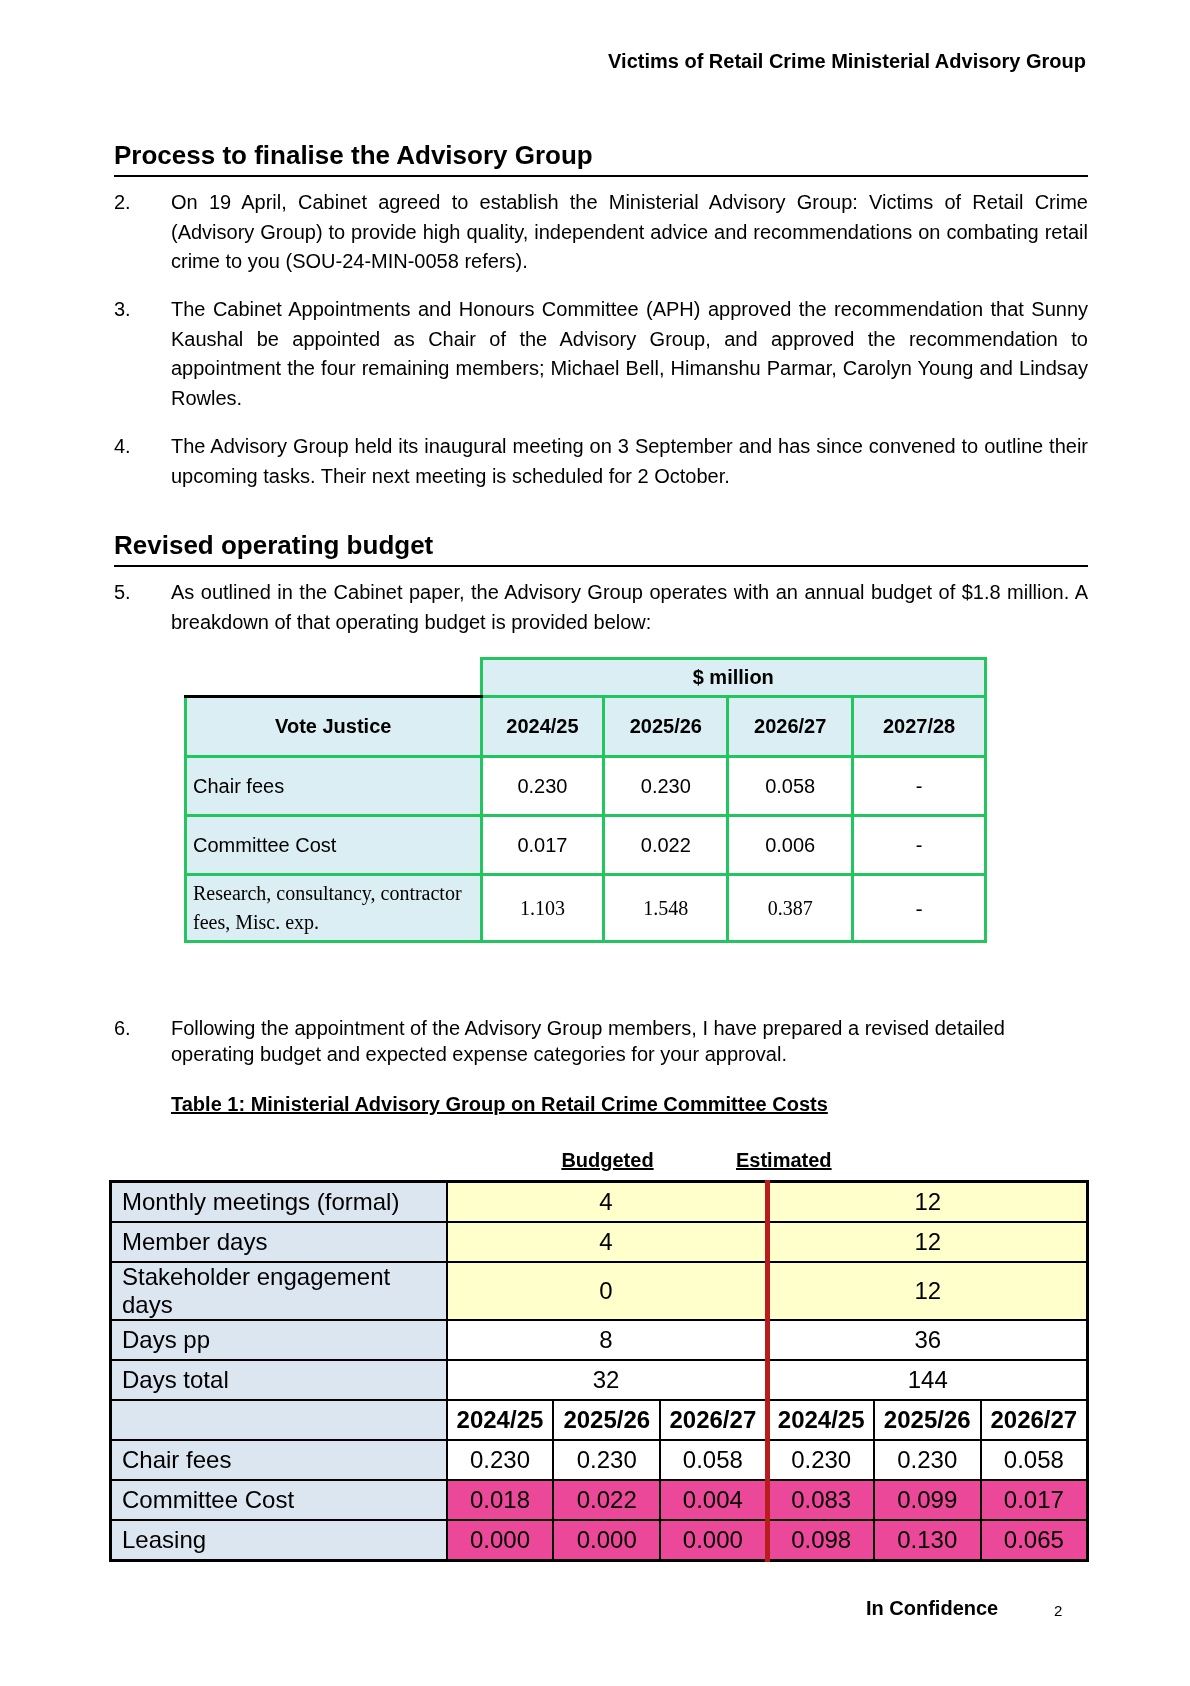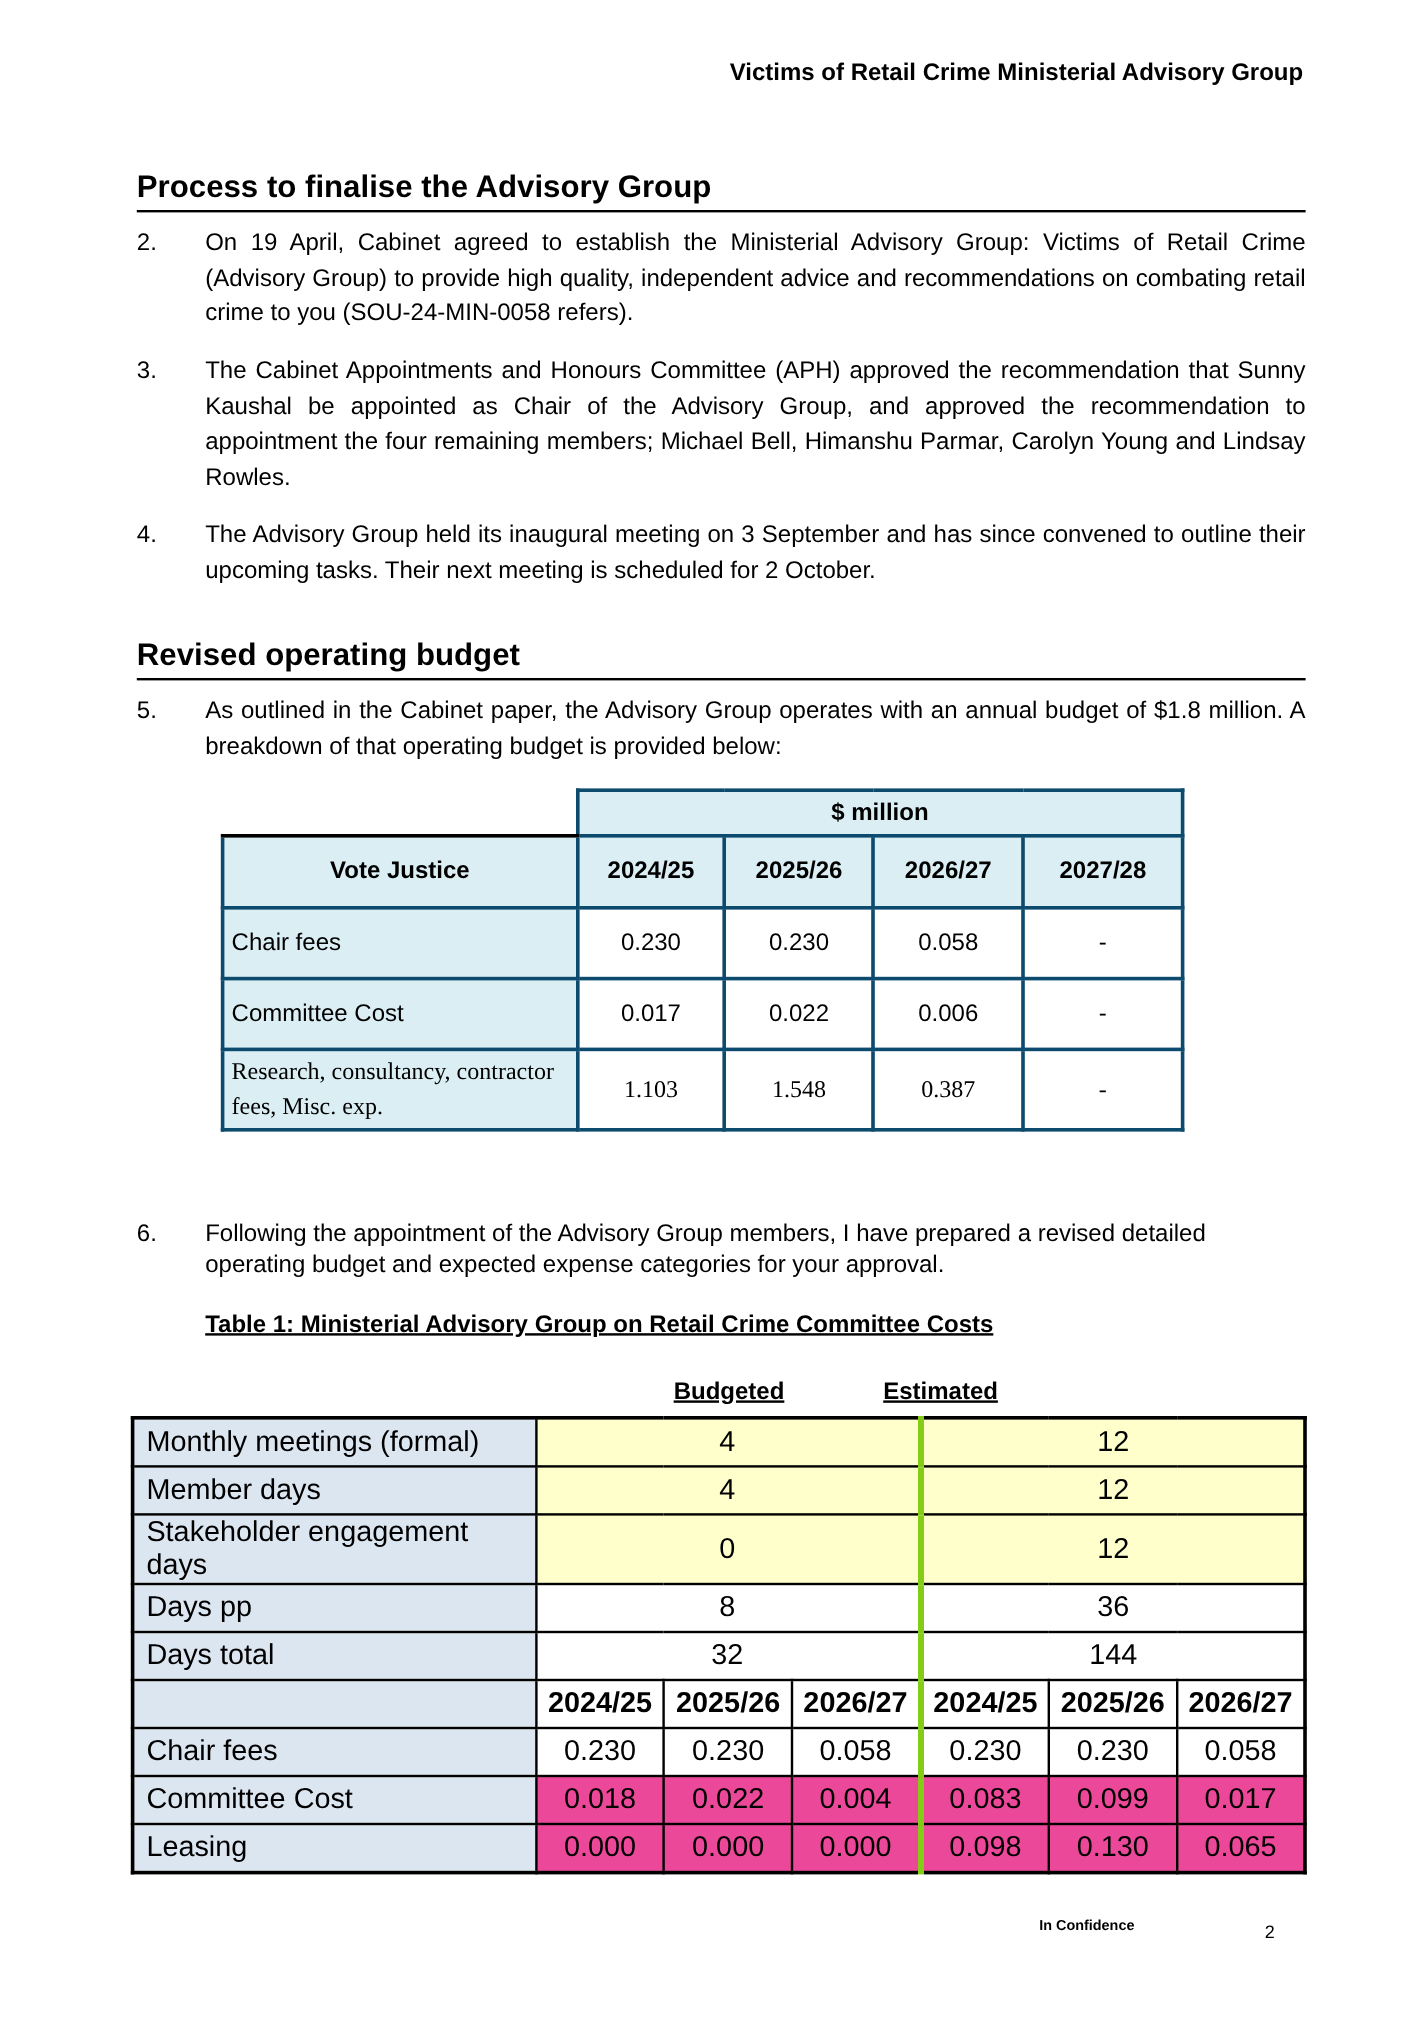--- a/index.html
+++ b/index.html
@@ -5,30 +5,30 @@
   html, body { margin:0; padding:0; background:#fff; }
   body { width:1190px; height:1686px; position:relative; font-family:"Liberation Sans", sans-serif; color:#000; overflow:hidden; }
   .abs { position:absolute; }
   .hdr { right:104px; top:50px; font-weight:bold; font-size:20px; }
   .h { left:114px; font-weight:bold; font-size:26px; }
   .rule { left:114px; width:974px; height:2px; background:#000; }
   .para { left:114px; width:974px; font-size:20px; line-height:29.5px; }
   .para .num { position:absolute; left:0; top:0; }
   .para .txt { margin-left:57px; text-align:justify; text-align-last:left; }
   table { border-collapse:collapse; position:absolute; }
-  .ta td { border:3px solid #0c4a6e; font-size:20px; text-align:center; padding:0; }
+  .ta td { border:3px solid #22c55e; font-size:20px; text-align:center; padding:0; }
   .ta .lbl { text-align:left; padding-left:6px; background:#daeef3; }
   .ta .hd { background:#daeef3; font-weight:bold; }
   .ta .bold { font-weight:bold; }
   .tb td { border:2px solid #000; font-size:24px; text-align:center; padding:0; height:38px; }
   .tb .lbl { text-align:left; padding-left:10px; background:#dce6f1; }
   .tb .y { background:#ffffcc; }
   .tb .g { background:#ec4899; }
   .tb .yr { font-weight:bold; }
-  .tb .sep { border-left:5px solid #84cc16; }
+  .tb .sep { border-left:5px solid #b91c1c; }
   .cap { font-weight:bold; font-size:20px;text-decoration:underline; }
 </style>
 </head>
 <body>
 
 <div class="abs hdr">Victims of Retail Crime Ministerial Advisory Group</div>
 
 <div class="abs h" style="top:140px;">Process to finalise the Advisory Group</div>
 <div class="abs rule" style="top:175px;"></div>
 
@@ -175,14 +175,14 @@
     <td class="g">0.000</td>
     <td class="g">0.000</td>
     <td class="g">0.000</td>
     <td class="g sep">0.098</td>
     <td class="g">0.130</td>
     <td class="g">0.065</td>
   </tr>
 </tbody>
   </table>
 
-<div class="abs" style="left:866px; top:1597px; font-weight:bold; font-size:12px;">In Confidence</div>
+<div class="abs" style="left:866px; top:1597px; font-weight:bold; font-size:20px;">In Confidence</div>
 <div class="abs" style="left:1054px; top:1602px; font-size:15px;">2</div>
 
 </body></html>

